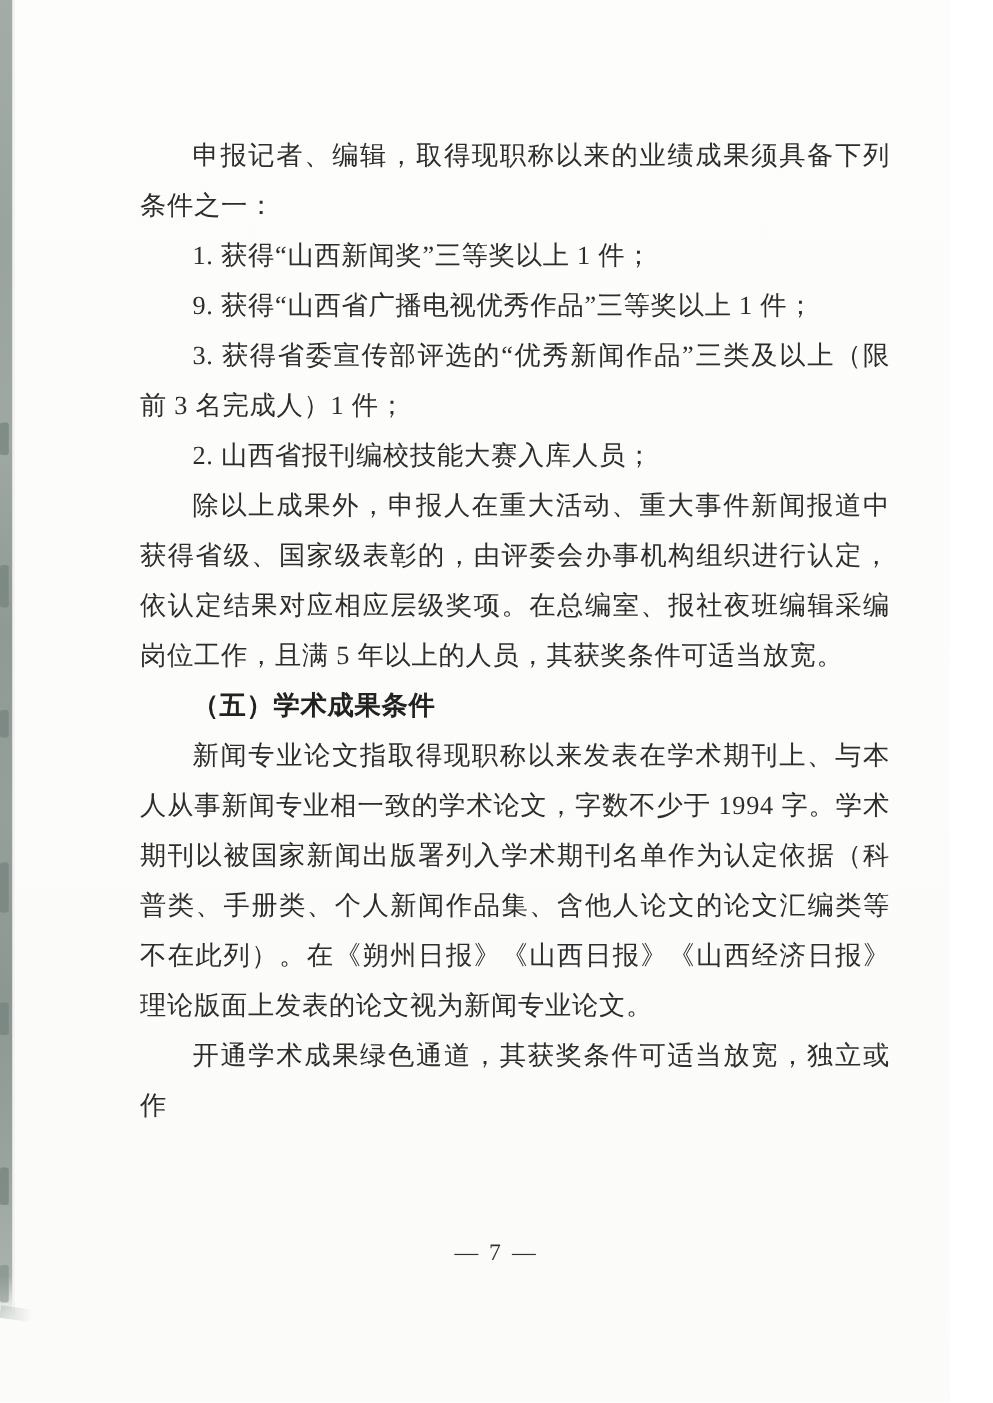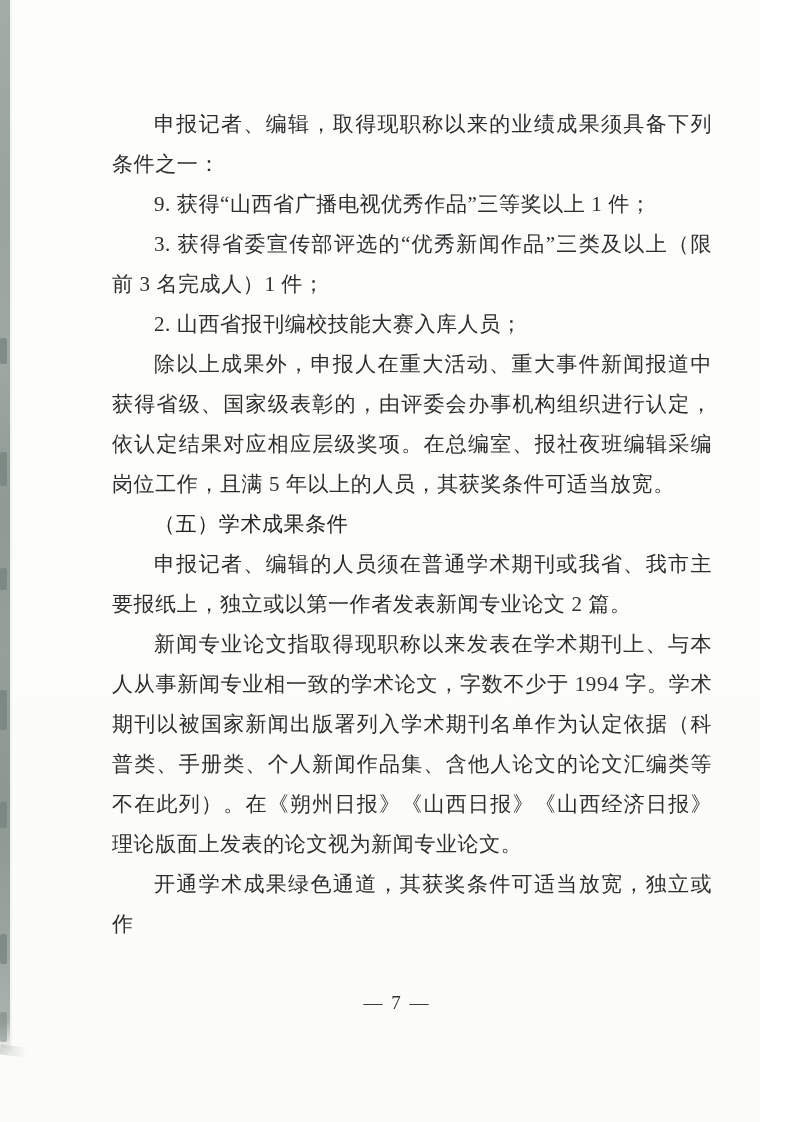--- a/index.html
+++ b/index.html
@@ -64,21 +64,21 @@
     color: #2d2d2d;
     text-align: justify;
     text-justify: inter-ideograph;
     letter-spacing: 0.6px;
   }
   .doc p {
     margin: 0;
     text-indent: 2em;
   }
   .doc p.heading {
-    font-weight: 400;
+    font-weight: 700;
     color: #222222;
   }
   .pagenum {
     position: absolute;
     left: 0;
     top: 992px;
     width: 794px;
     text-align: center;
     font-size: 19px;
     letter-spacing: 2px;
@@ -96,25 +96,25 @@
     <i class="smudge s3"></i>
     <i class="smudge s4"></i>
     <i class="smudge s5"></i>
     <i class="smudge s6"></i>
     <i class="smudge s7"></i>
   </div>
   <div class="scan-tail"></div>
 
   <div class="doc">
     <p>申报记者、编辑，取得现职称以来的业绩成果须具备下列条件之一：</p>
+    <p>1. 获得“山西新闻奖”三等奖以上 1 件；</p>
     <p>9. 获得“山西省广播电视优秀作品”三等奖以上 1 件；</p>
     <p>3. 获得省委宣传部评选的“优秀新闻作品”三类及以上（限前 3 名完成人）1 件；</p>
     <p>2. 山西省报刊编校技能大赛入库人员；</p>
     <p>除以上成果外，申报人在重大活动、重大事件新闻报道中获得省级、国家级表彰的，由评委会办事机构组织进行认定，依认定结果对应相应层级奖项。在总编室、报社夜班编辑采编岗位工作，且满 5 年以上的人员，其获奖条件可适当放宽。</p>
     <p class="heading">（五）学术成果条件</p>
-    <p>申报记者、编辑的人员须在普通学术期刊或我省、我市主要报纸上，独立或以第一作者发表新闻专业论文 2 篇。</p>
     <p>新闻专业论文指取得现职称以来发表在学术期刊上、与本人从事新闻专业相一致的学术论文，字数不少于 1994 字。学术期刊以被国家新闻出版署列入学术期刊名单作为认定依据（科普类、手册类、个人新闻作品集、含他人论文的论文汇编类等不在此列）。在《朔州日报》《山西日报》《山西经济日报》理论版面上发表的论文视为新闻专业论文。</p>
     <p>开通学术成果绿色通道，其获奖条件可适当放宽，独立或作</p>
   </div>
 
   <div class="pagenum">— 7 —</div>
 
 </div>
 
 </body></html>

